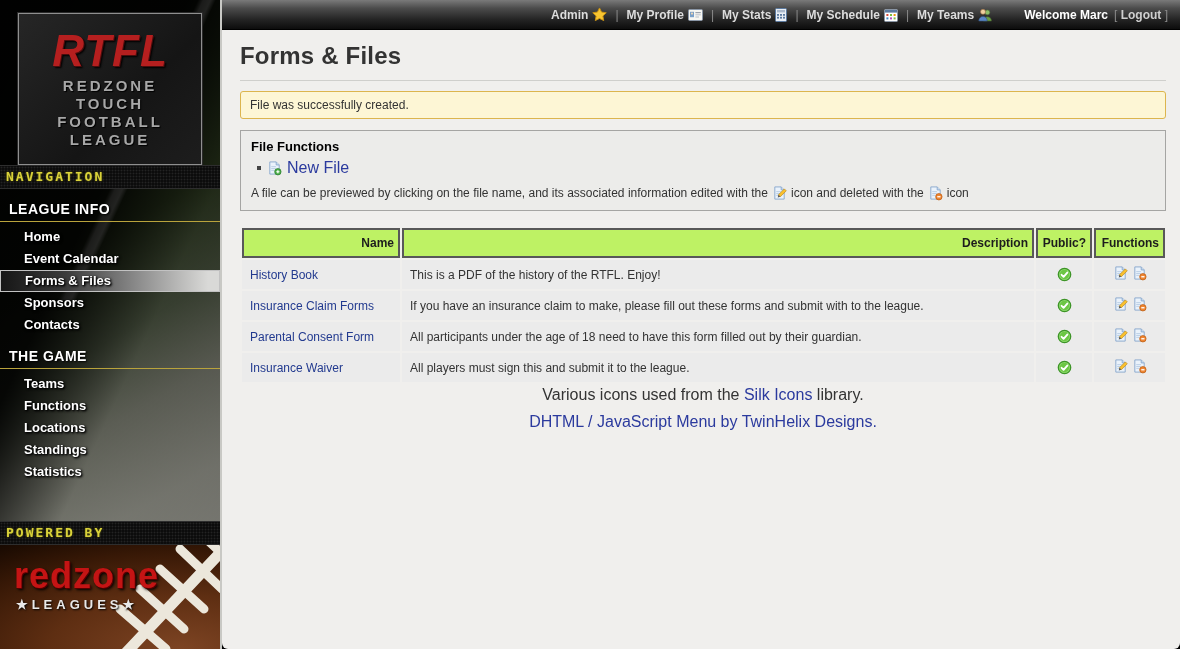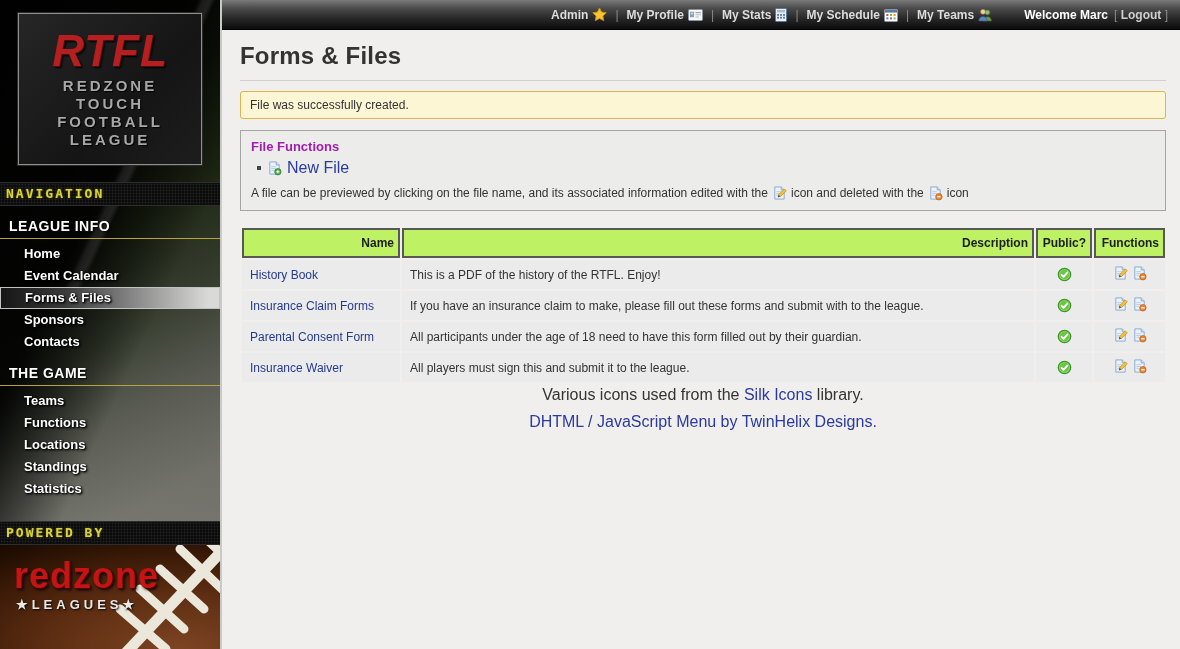--- a/index.html
+++ b/index.html
@@ -27,21 +27,21 @@
     color:#b51f1f; font-size:44px; font-weight:bold; font-style:italic;
     letter-spacing:1px; line-height:44px;
     text-shadow:1px 1px 0 #4a0d0d, 2px 2px 2px #000;
   }
   .logo-sub { margin-top:4px; text-align:center; }
   .logo-sub div {
     color:#a7a7a7; font-weight:bold; font-size:15px; letter-spacing:3px; line-height:18px;
     text-shadow:1px 1px 1px #000;
   }
   .led-strip {
-    width:100%; padding:3px 6px 4px 6px; margin-top:17px;
+    width:100%; padding:3px 6px 4px 6px; 
     background-color:#0c0c0c;
     background-image:radial-gradient(circle, #232323 0.8px, transparent 1.1px);
     background-size:3px 3px;
     border-top:1px solid #2e2e2e; border-bottom:1px solid #2e2e2e;
     color:#d9d23a; font-family:"DejaVu Sans Mono", monospace;
     font-size:13px; font-weight:bold; letter-spacing:2px;
     text-shadow:0 0 2px #6b6510;
   }
   .led-strip.powered { position:absolute; bottom:104px; left:0; margin-top:0; }
   .section-title {
@@ -70,21 +70,21 @@
     color:#c41414; font-size:36px; font-weight:bold; letter-spacing:1px; line-height:34px;
     text-shadow:1px 1px 0 #500, 2px 2px 3px #000;
   }
   .rz-sub {
     position:absolute; left:16px; top:52px;
     color:#e9e9e9; font-size:13px; font-weight:bold; letter-spacing:4px;
     text-shadow:1px 1px 2px #000;
   }
 
   
-  #main { position:absolute; left:222px; top:0; width:958px; height:649px; background:#f0efed; }
+  #main { position:absolute; left:222px; top:0; width:958px; height:649px; background:#f0efed;border-radius:6px; }
   .topbar {
     height:30px; width:100%;
     background:linear-gradient(180deg,#7a7a7a 0%,#4c4c4c 28%,#262626 65%,#0c0c0c 100%);
     border-bottom:1px solid #000;
     display:flex; align-items:center; justify-content:flex-end;
     padding:0 12px; gap:8px;
     font-size:12px; font-weight:bold; color:#ddd;
   }
   .tb-item { display:inline-flex; align-items:center; gap:4px; cursor:pointer; color:#ddd; }
   .tb-icon { display:inline-flex; align-items:center; }
@@ -99,21 +99,21 @@
     color:#333; font-size:24px; font-weight:bold; letter-spacing:.2px;
     padding:4px 0 10px 0; border-bottom:1px solid #cfcfcc; margin-bottom:10px;
   }
   .flash {
     background:#fdf6d5; border:1px solid #dcb54e; border-radius:3px;
     color:#333; font-size:12px; padding:6px 9px; margin-bottom:11px;
   }
   .functions-box {
     background:#ececea; border:1px solid #a5a5a3; padding:8px 10px 9px 10px; margin-bottom:15px;
   }
-  .fn-title { font-size:13px; font-weight:bold; color:#a21caf; margin-bottom:5px; }
+  .fn-title { font-size:13px; font-weight:bold; color:#000000; margin-bottom:5px; }
   .fn-item { display:flex; align-items:center; gap:6px; margin:2px 0 8px 6px; font-size:16px; }
   .bullet { width:4px; height:4px; background:#444; display:inline-block; }
   a.newfile { color:#2b3a9e; text-decoration:none; display:inline-flex; align-items:center; gap:5px; cursor:pointer; }
   .fn-help { font-size:12px; color:#333; display:flex; align-items:center; flex-wrap:wrap; gap:4px; }
   .inline-icon { display:inline-flex; vertical-align:middle; }
 
   table.files { border-collapse:separate; border-spacing:2px; width:921px; margin:0 auto; table-layout:fixed; }
   table.files th {
     background:#bef264; border:2px solid #585858;
     color:#1d1d1d; font-size:12px; font-weight:bold; text-align:right;

